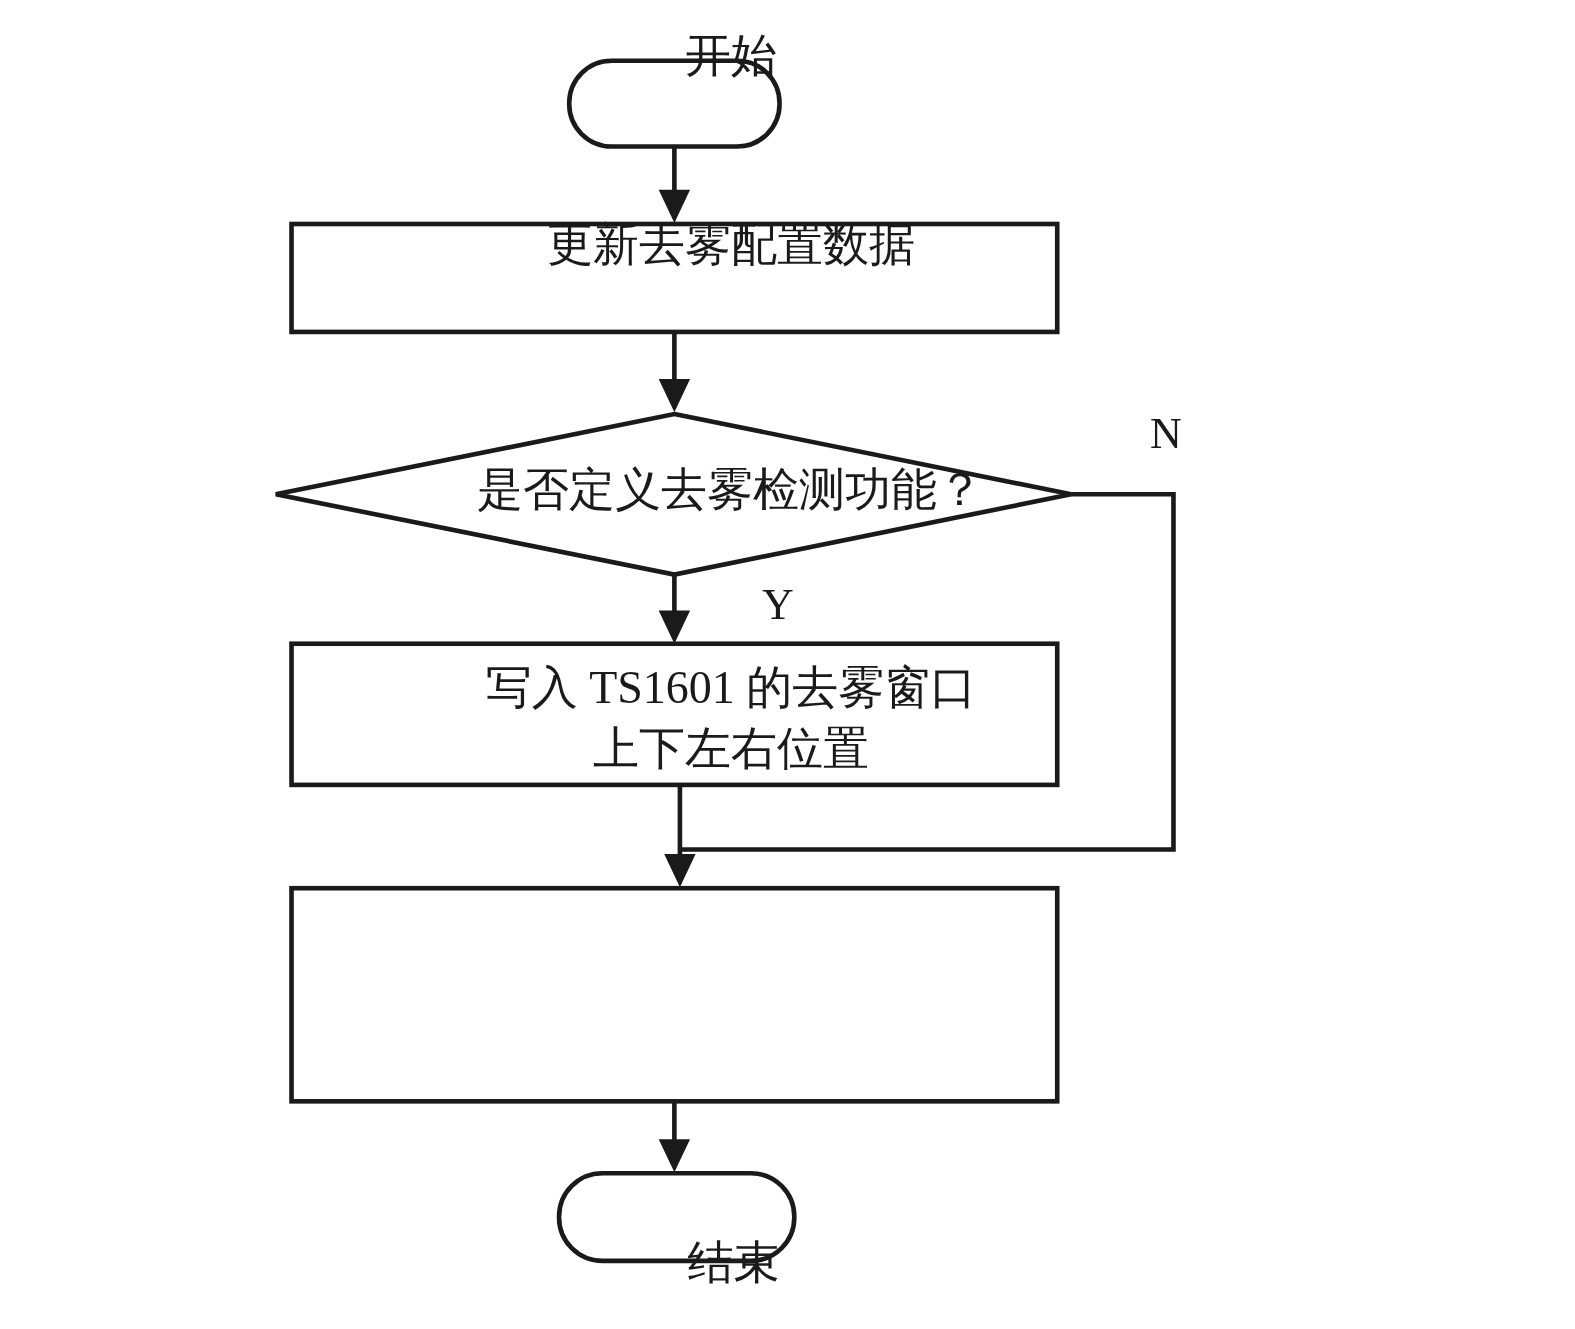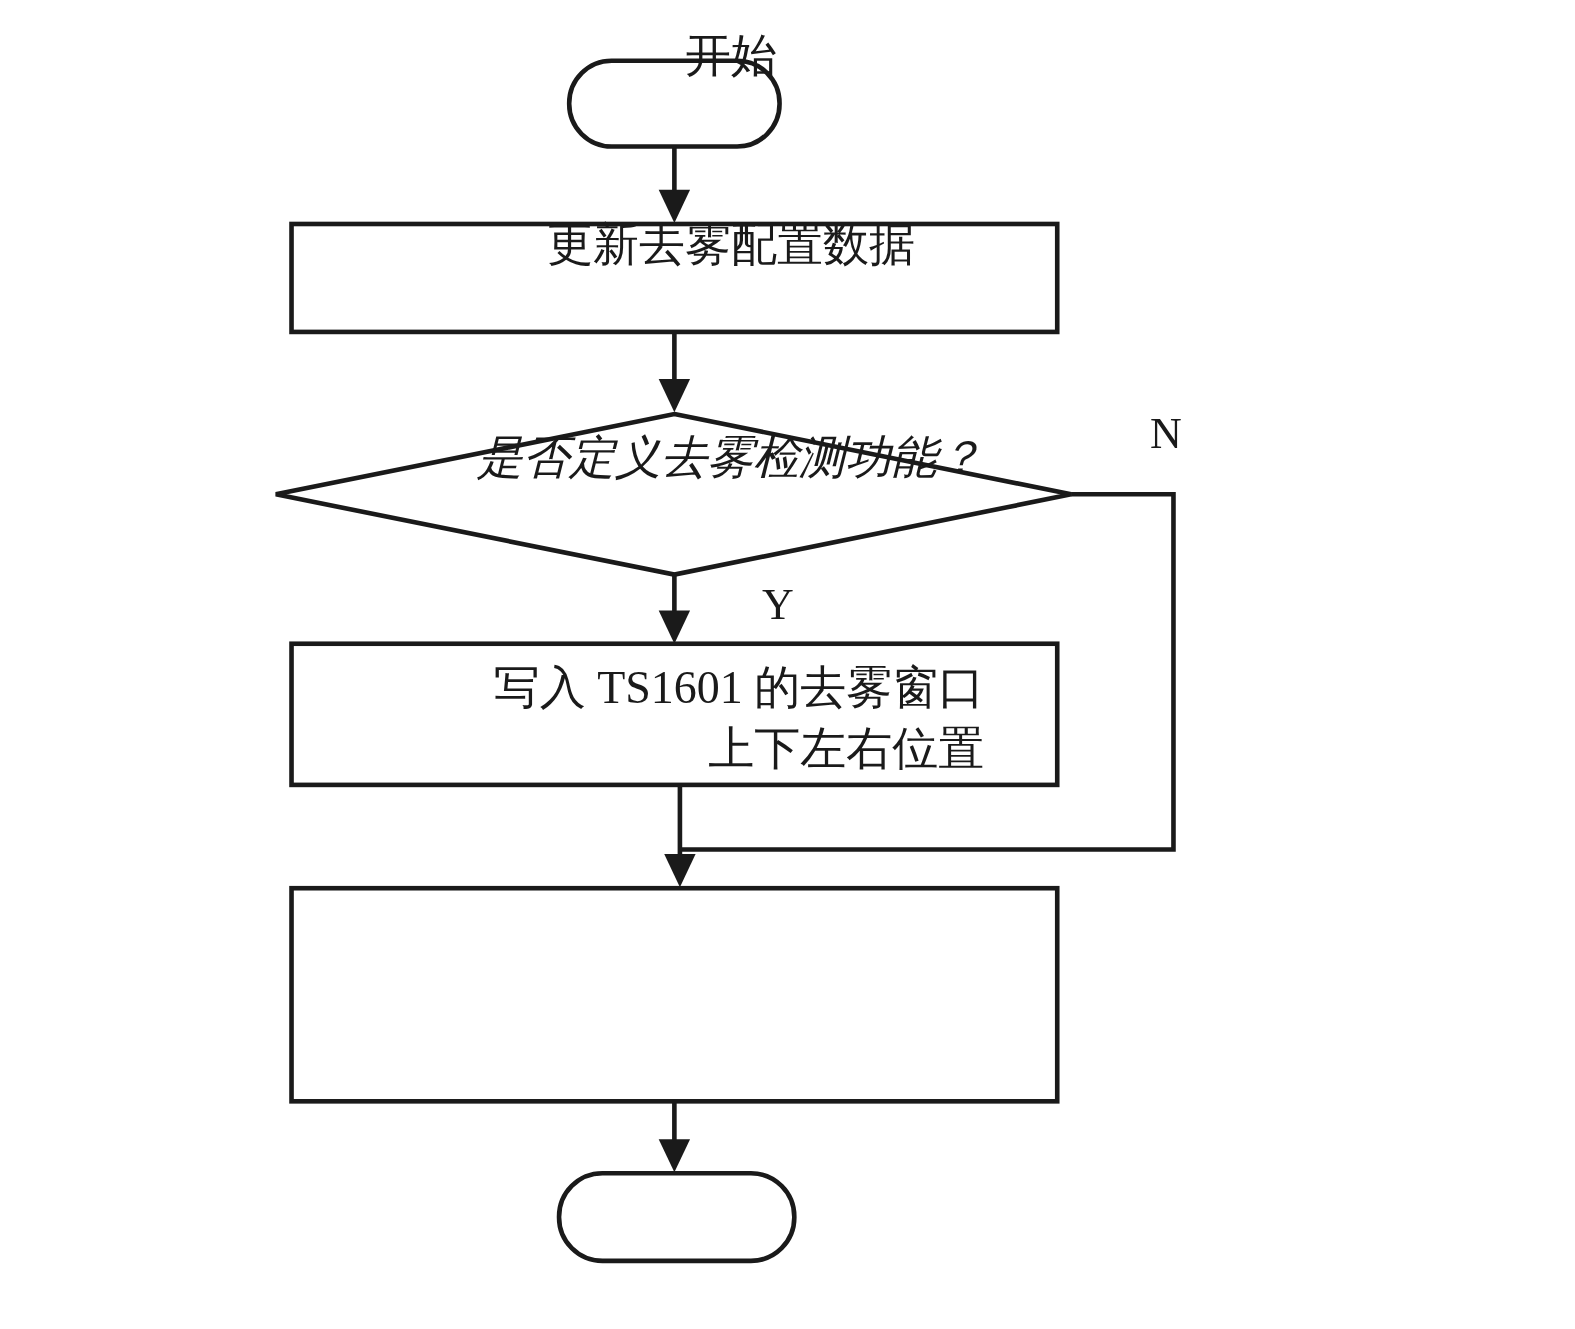--- a/index.html
+++ b/index.html
@@ -86,24 +86,25 @@
     <polygon class="shape" points="731,393 1161,480 731,567 299,480"></polygon>
     <rect class="shape" x="316" y="642" width="830" height="153"></rect>
     <rect class="shape" x="316" y="907" width="830" height="231"></rect>
     <rect class="shape" x="606" y="1216" width="255" height="95" rx="47" ry="47"></rect>
   </svg>
 
   <div class="node-label" style="left:617px; top:10px; width:228px; height:93px;">开始</div>
 
   <div class="node-label" style="left:316px; top:187px; width:830px; height:117px;">更新去雾配置数据</div>
 
-  <div class="node-label" style="left:299px; top:371px; width:862px; height:174px;font-style:italic;">是否定义去雾检测功能？</div>
+  <div class="node-label" style="left:299px; top:403px; width:862px; height:174px;">是否定义去雾检测功能？</div>
 
   <div class="branch-label" style="left:762px; top:583px;">Y</div>
 
   <div class="branch-label" style="left:1150px; top:412px;">N</div>
 
-  <div class="node-label" style="left:324px; top:642px; width:830px; height:153px;text-align:right;">写入 TS1601 的去雾窗口
+  <div class="node-label" style="left:316px; top:642px; width:830px; height:153px;">写入 TS1601 的去雾窗口
 上下左右位置</div>
 
 
+  <div class="node-label" style="left:606px; top:1216px; width:255px; height:95px;">结束</div>
 
 </div>
 
 </body></html>

